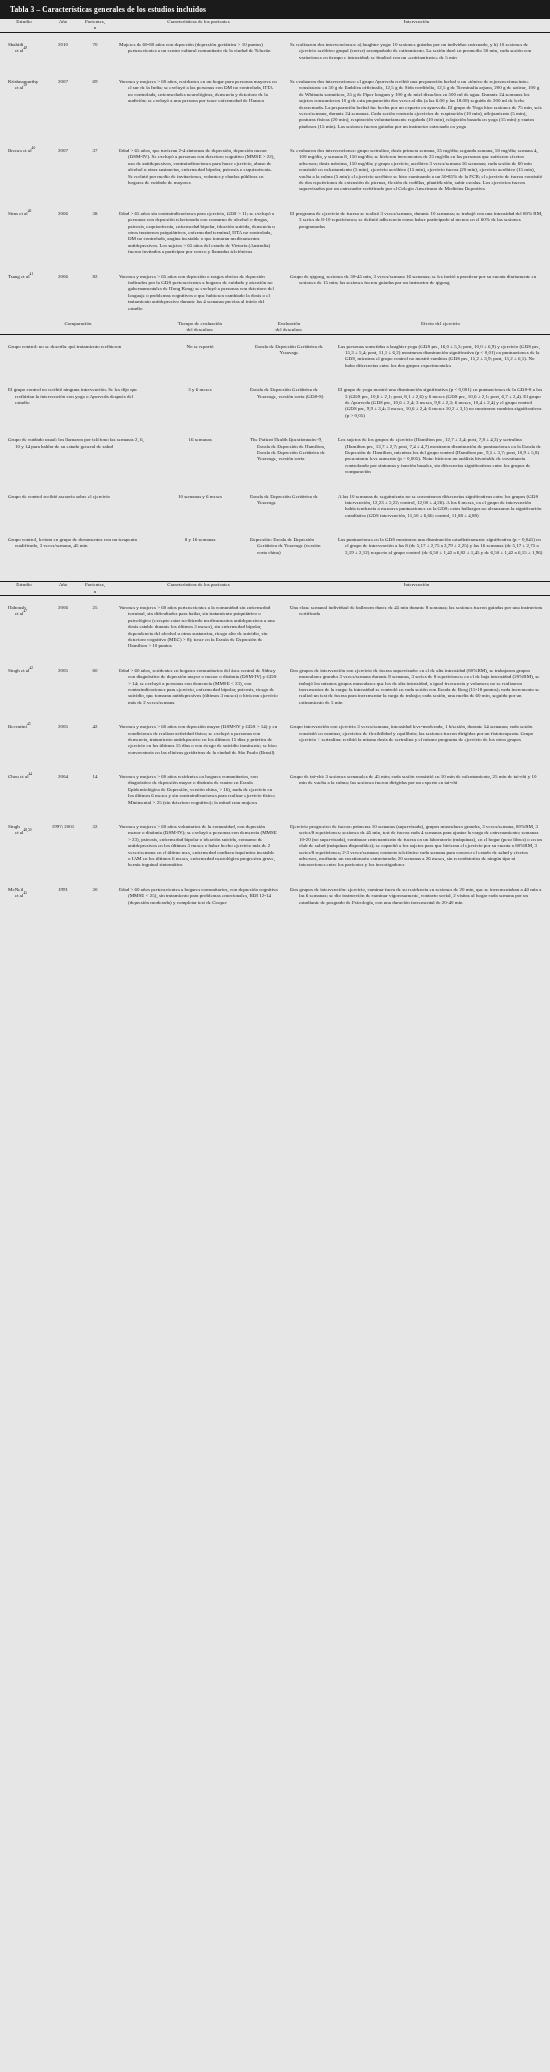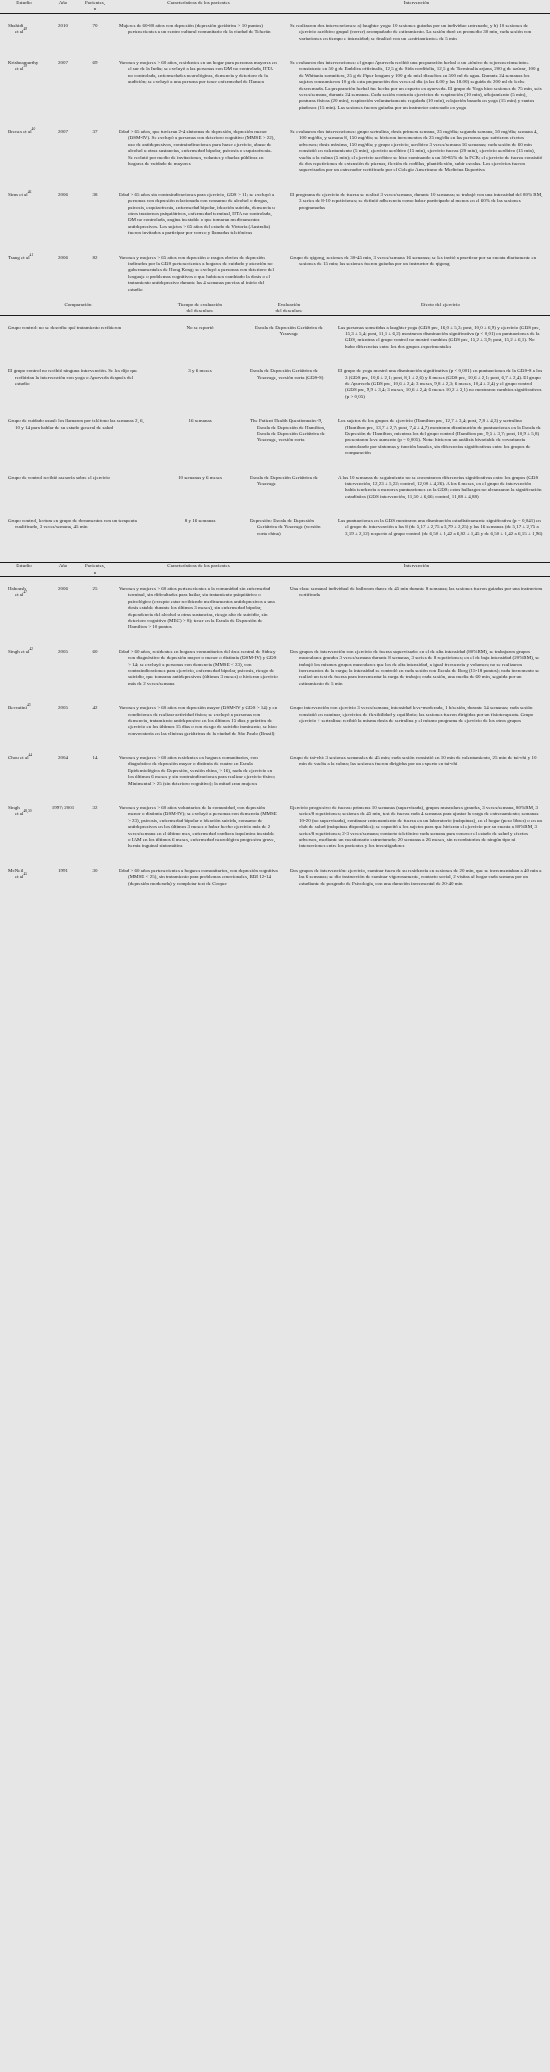--- a/index.html
+++ b/index.html
@@ -76,20 +76,21 @@
     vertical-align: super;
     line-height: 0;
   }
   .sec2-gap { height: 16px; }
 </style>
 </head>
 <body>
 
 <div class="page">
 
+  <div class="title-bar">Tabla 3 – Características generales de los estudios incluidos</div>
 
   <table class="tbl">
     <colgroup>
       <col style="width:48px">
         <col style="width:30px">
         <col style="width:34px">
         <col style="width:172px">
         <col style="width:266px">
     </colgroup>
     <tbody>

